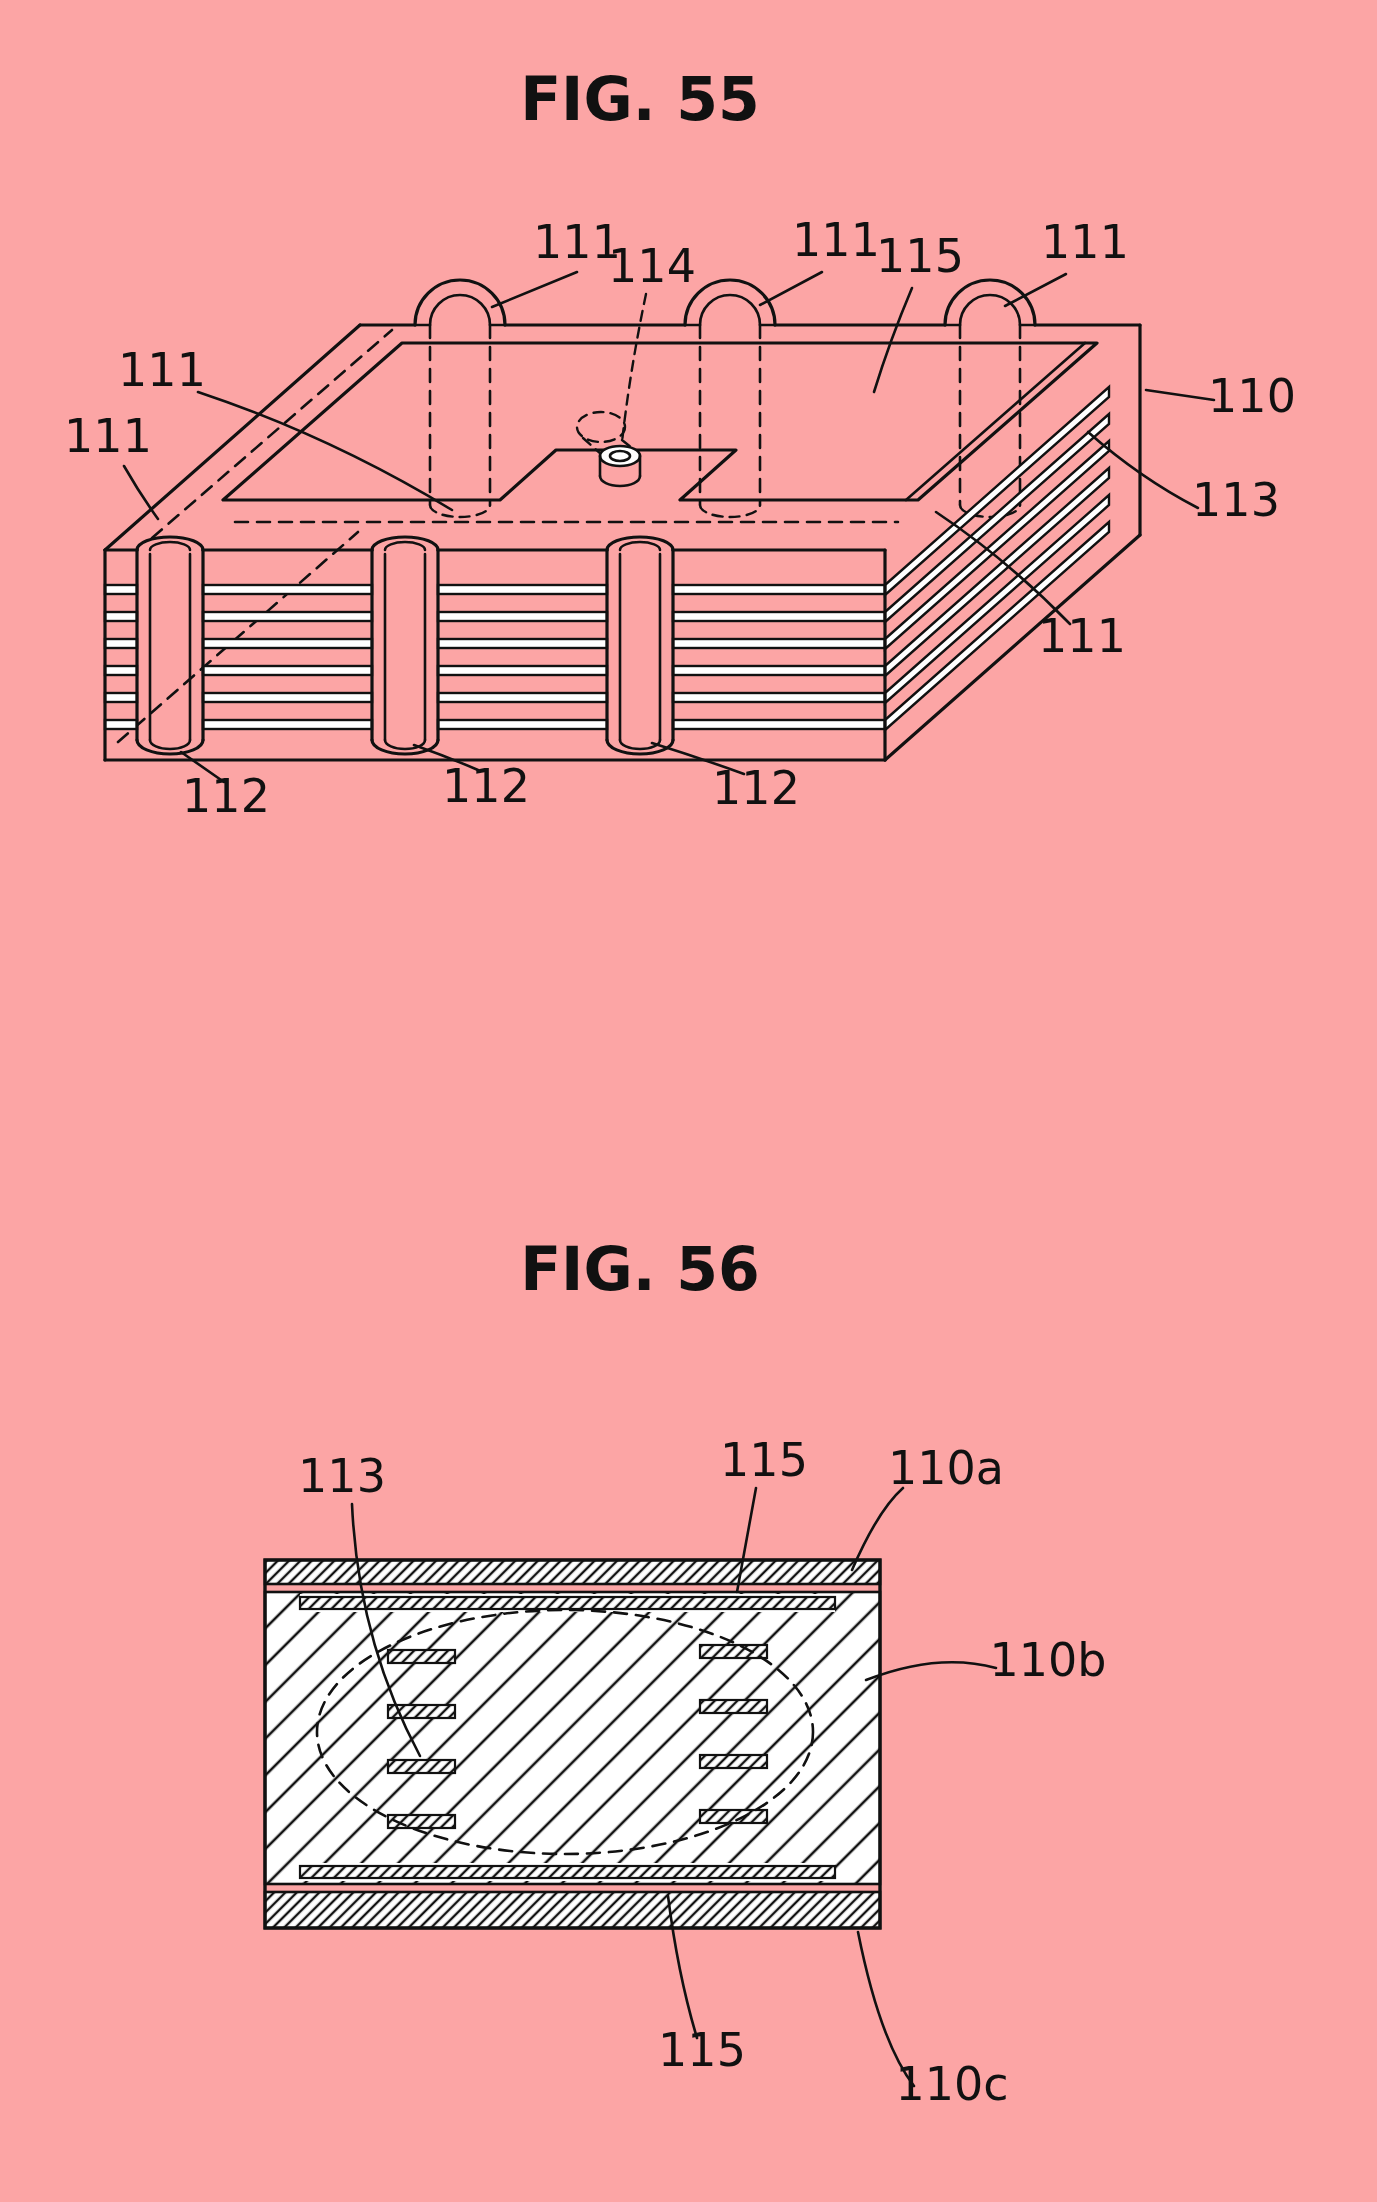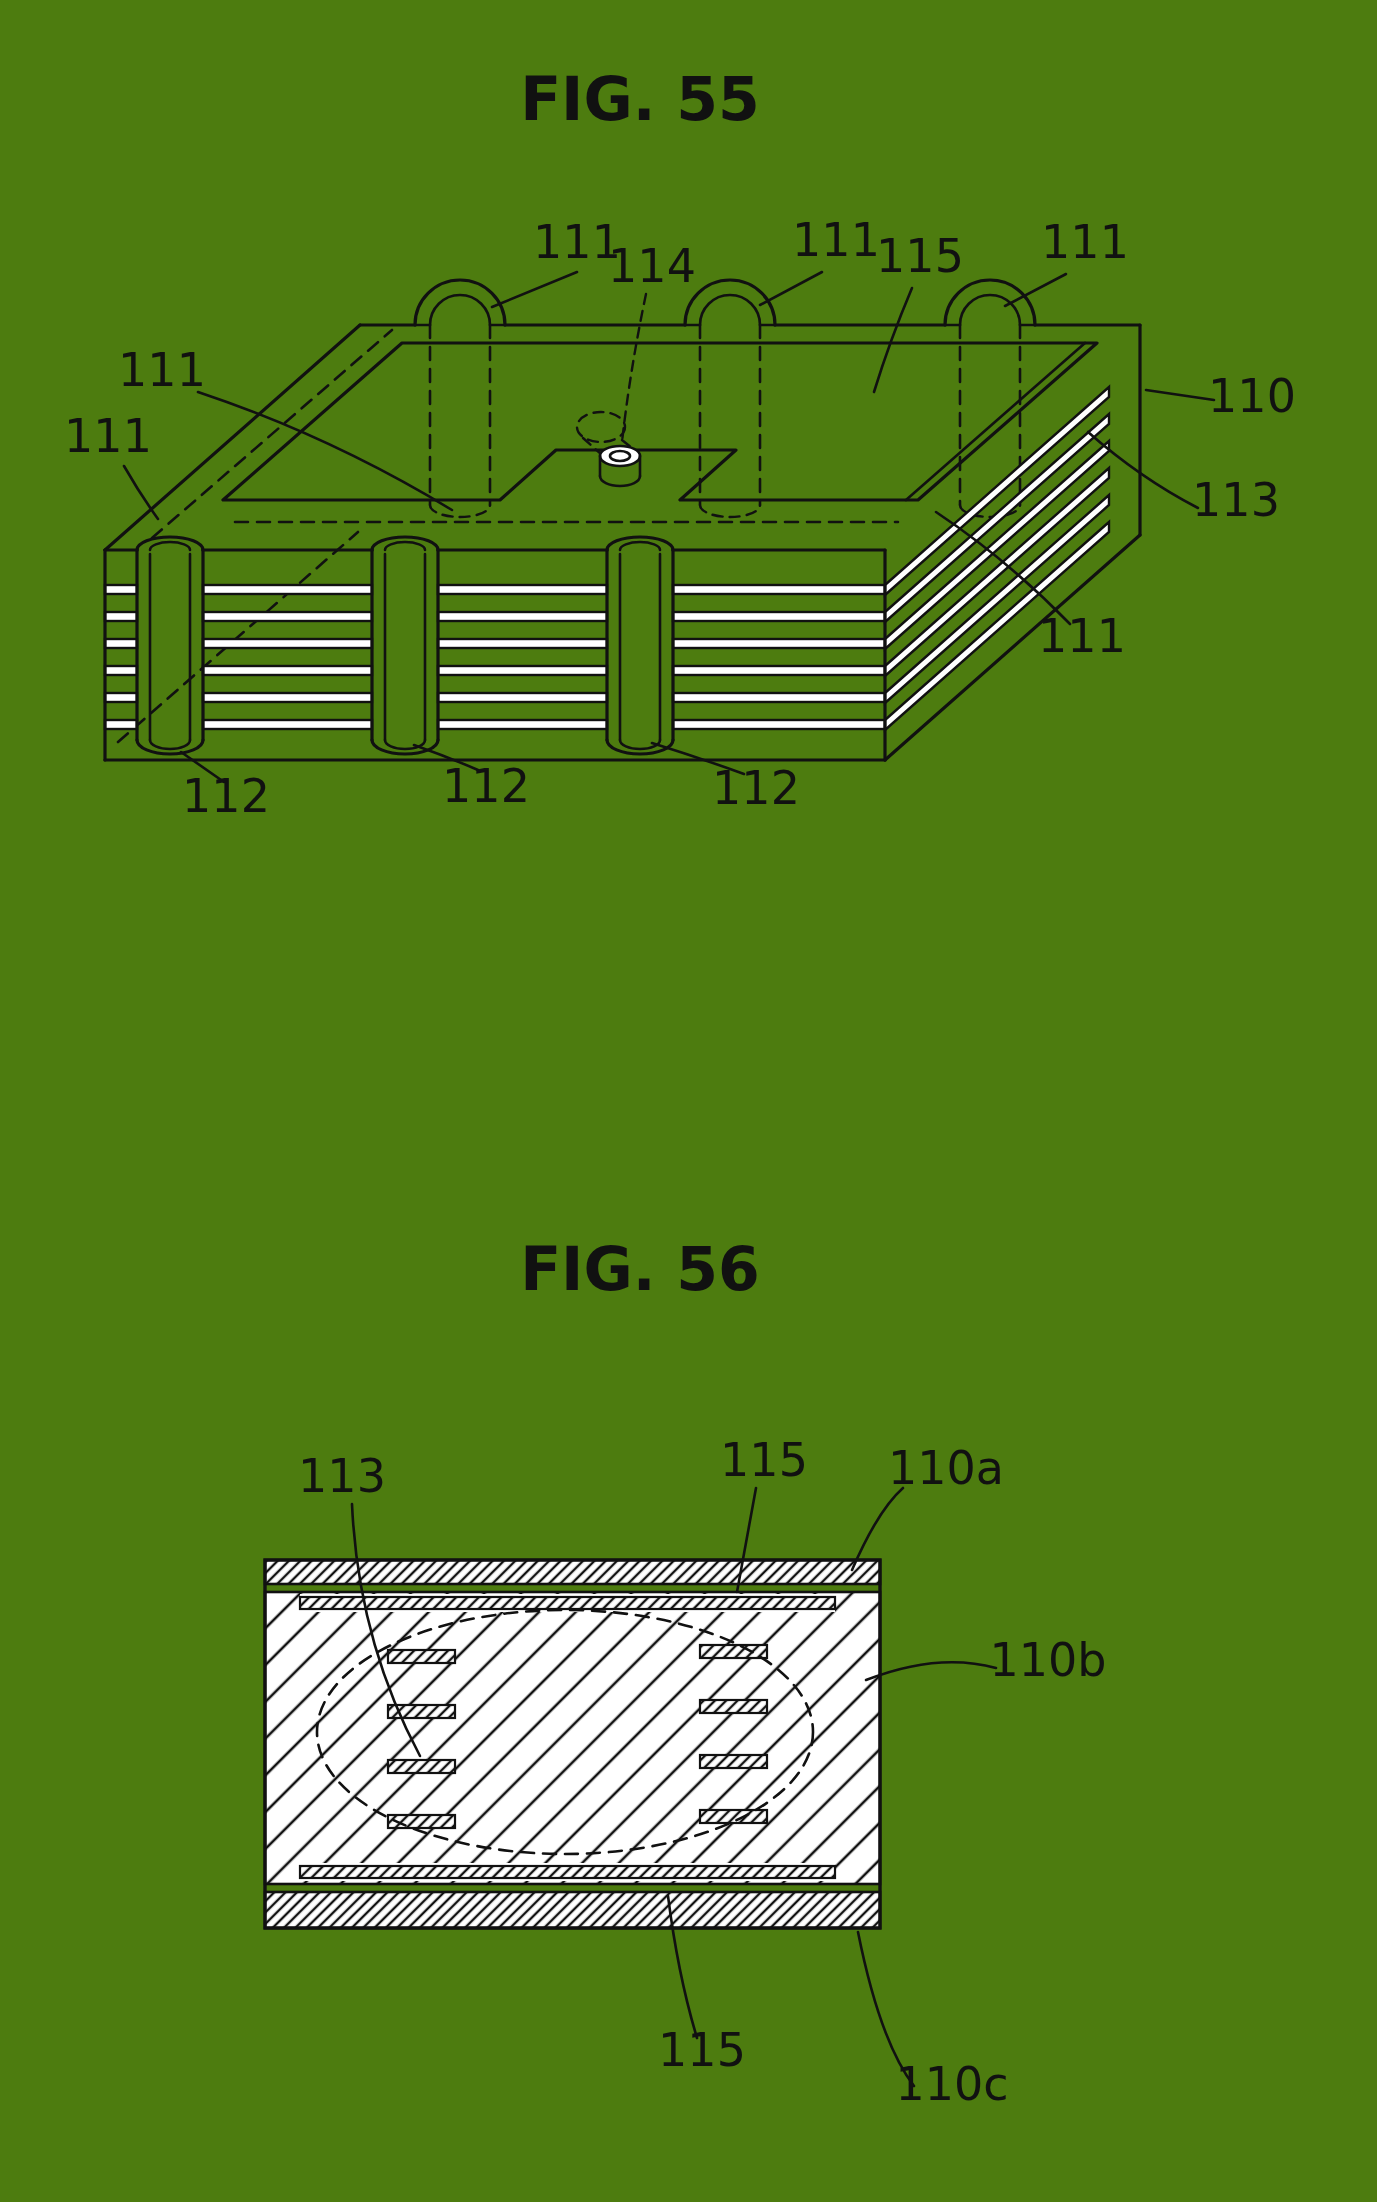--- a/index.html
+++ b/index.html
@@ -4,21 +4,21 @@
 <style>
   html, body {
     margin: 0;
     padding: 0;
     background: #ffffff;
   }
   .page {
     position: relative;
     width: 1377px;
     height: 2202px;
-    background: #4d7c0f;
+    background: #fca5a5;
     font-family: "DejaVu Sans", sans-serif;
   }
   svg { display: block; }
   .fig-title {
     font-family: "DejaVu Sans", sans-serif;
     font-size: 60px;
     font-weight: bold;
     fill: #111111;
   }
   .ref-label {

